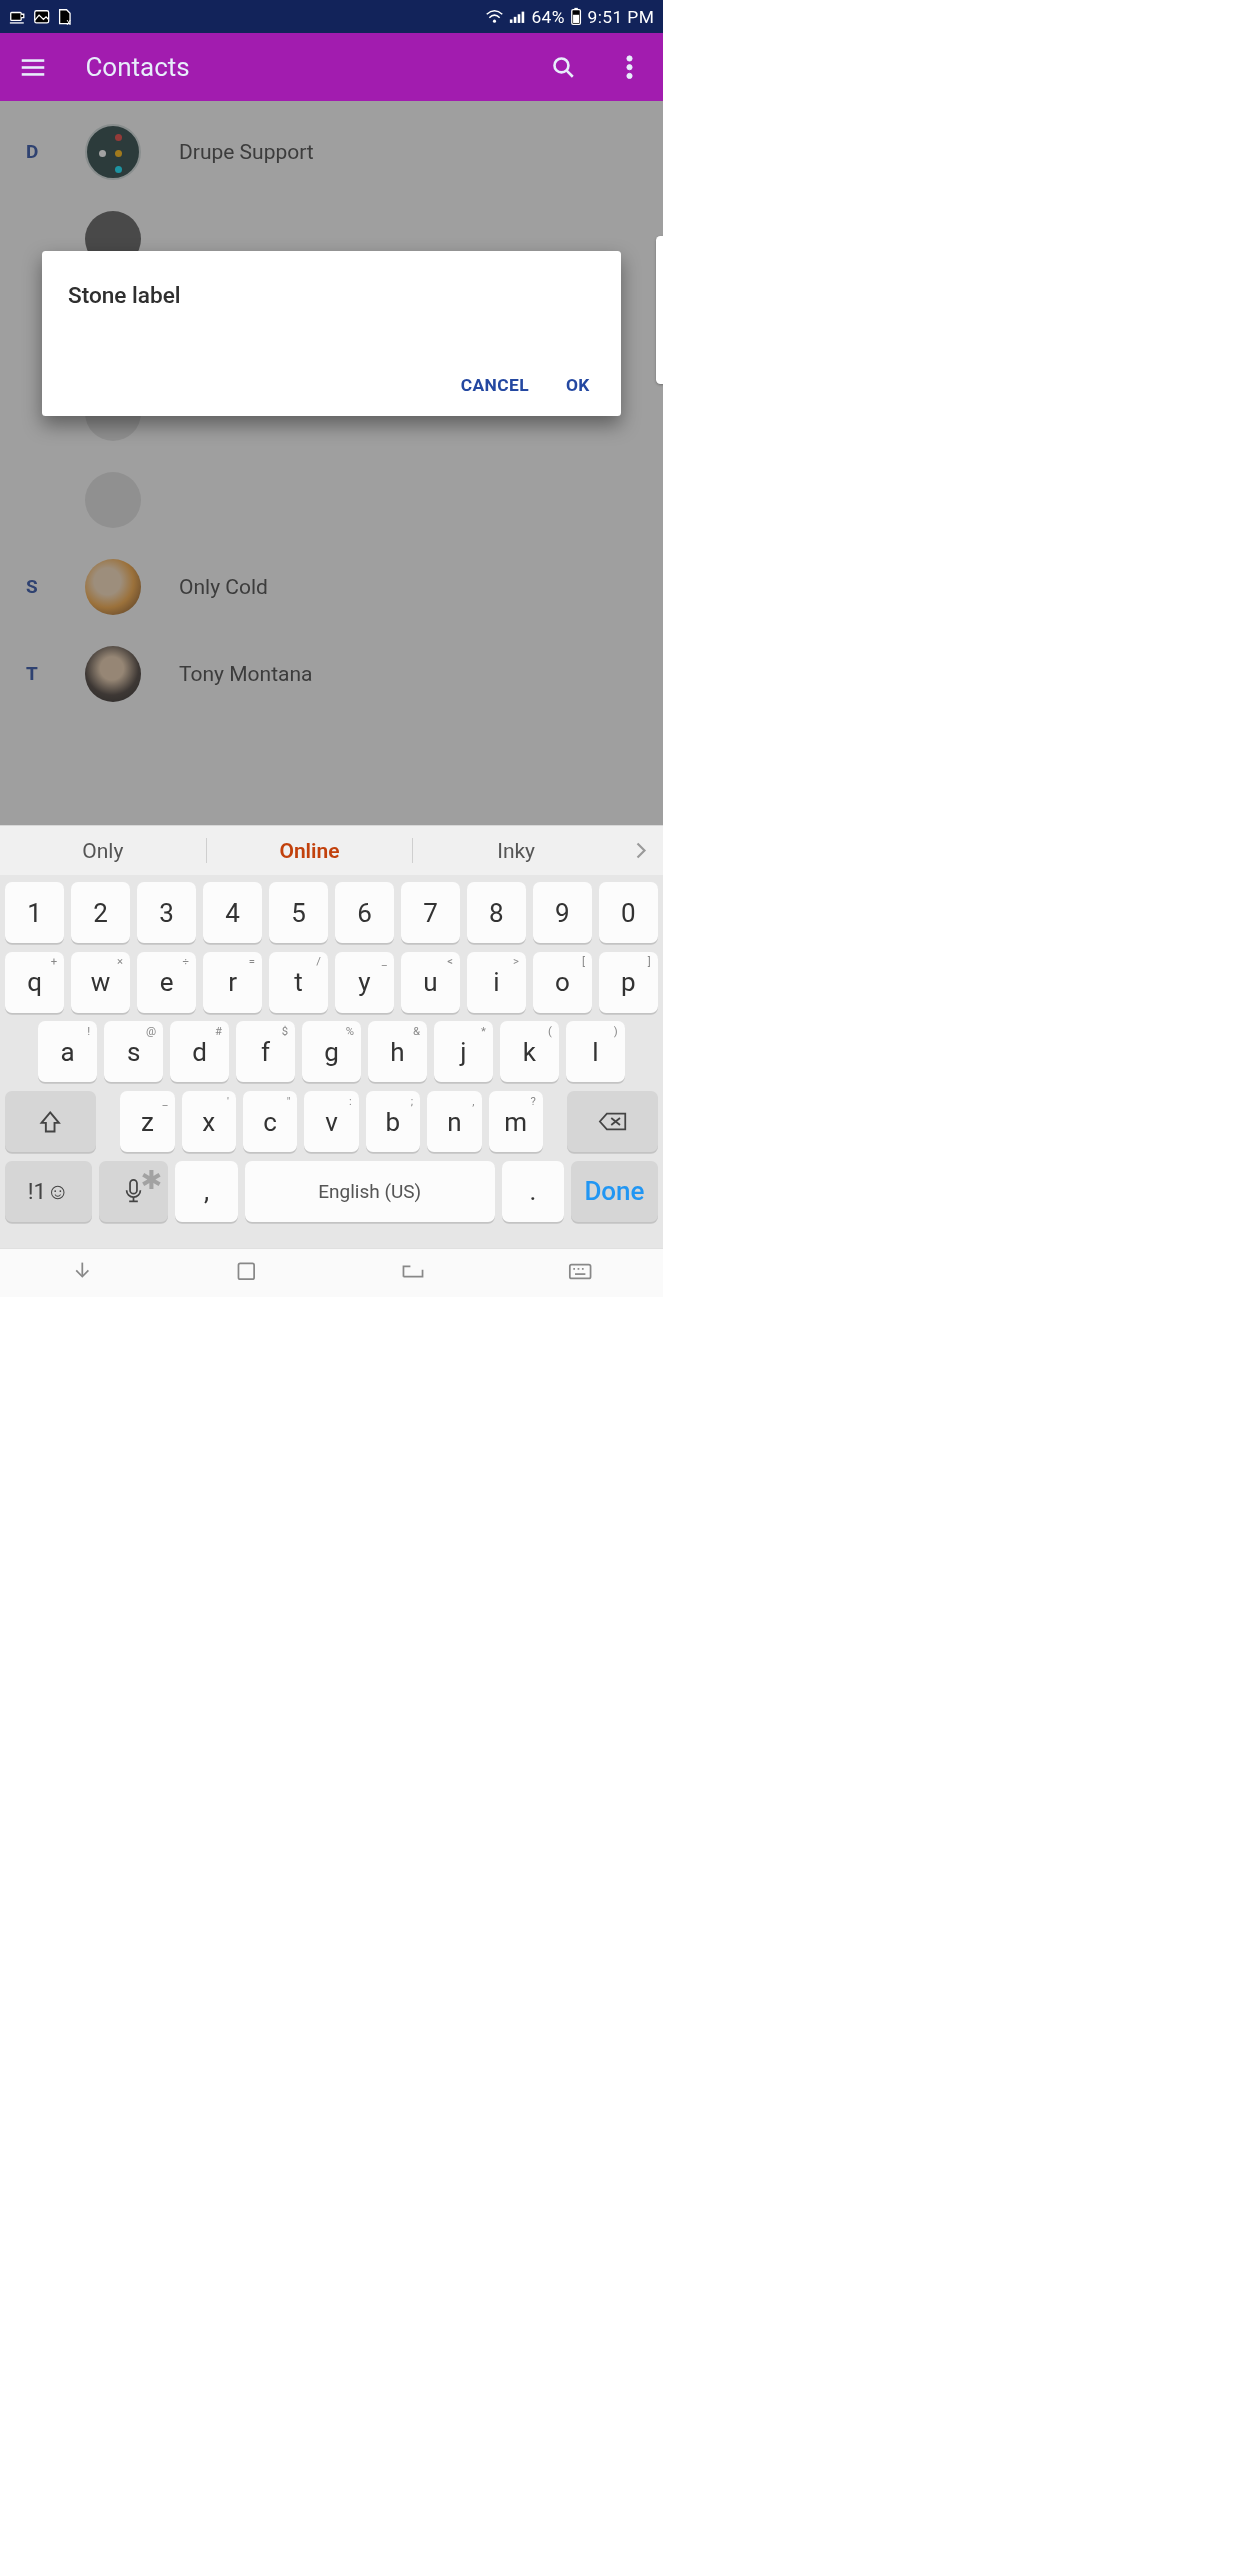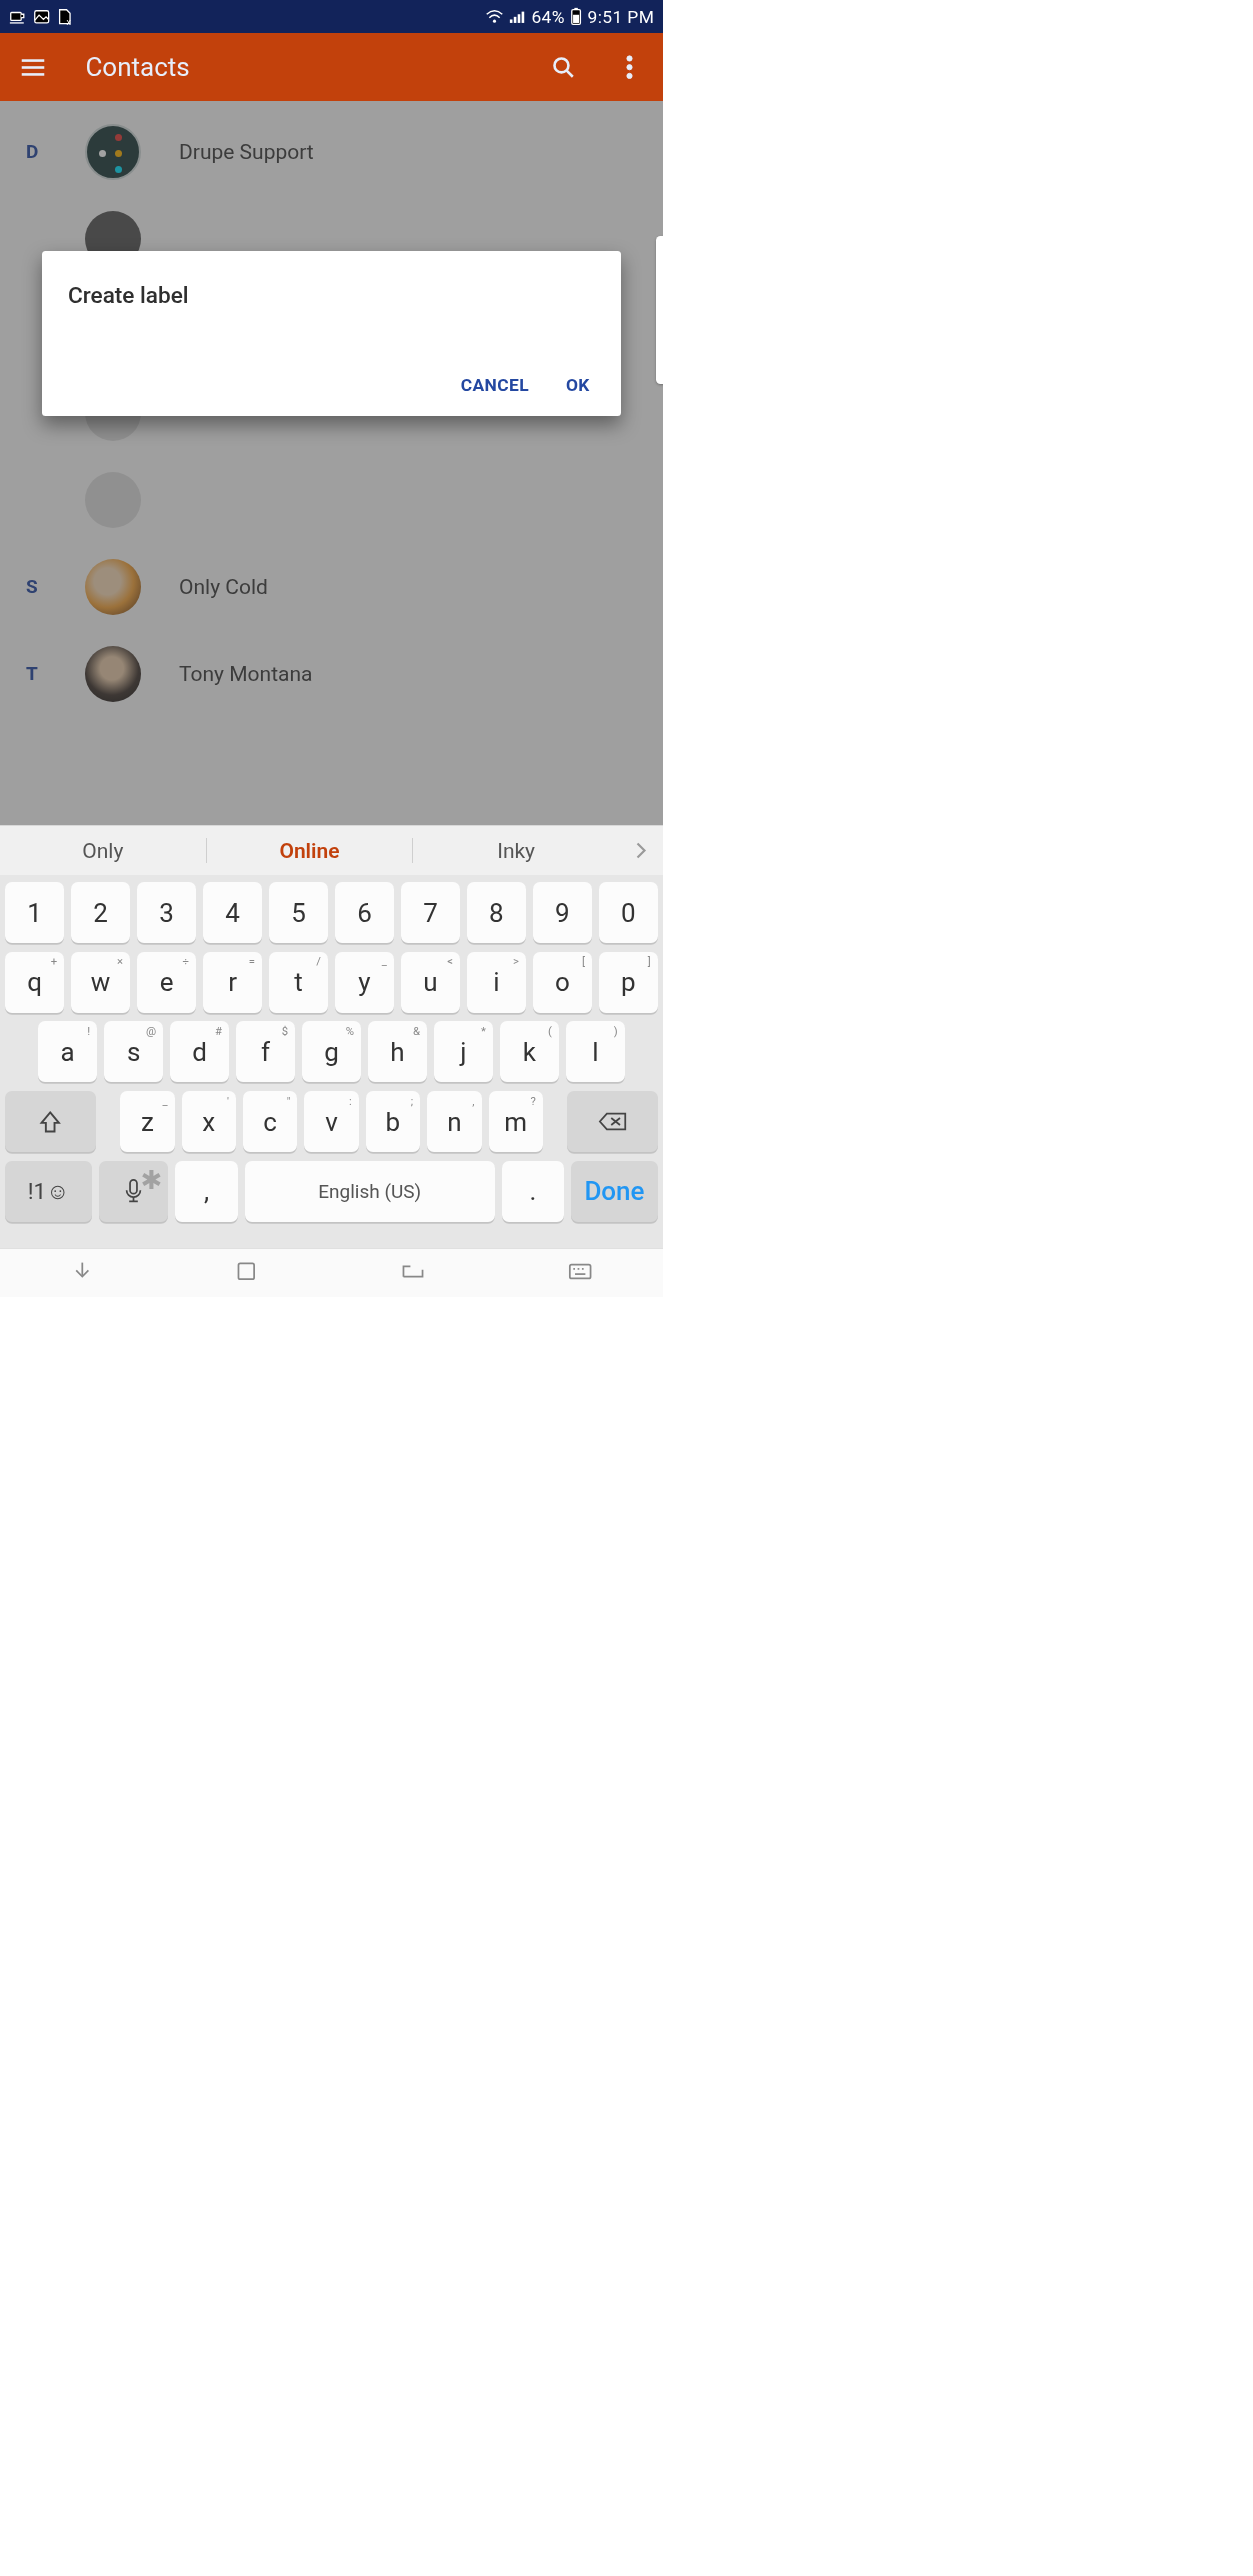--- a/index.html
+++ b/index.html
@@ -6,21 +6,21 @@
   html, body { width: 663px; height: 1363px; font-family: Roboto, Arial, sans-serif; overflow: hidden; background:#fff; }
   .screen { width:663px; height:1363px; position:relative; }
 
   
   .statusbar { height:33px; background:#12235a; display:flex; align-items:center; justify-content:space-between; padding:0 8.7px; color:#fff; font-size:17.4px; letter-spacing:0.4px; }
   .sb-left { display:flex; gap:7px; align-items:center; }
   .sb-right { display:flex; gap:5.2px; align-items:center; }
   .sb-icon svg { display:block; }
 
   
-  .appbar { height:68px; background:#c2410c; display:flex; align-items:center; padding:0 15.7px; gap:26px; }
+  .appbar { height:68px; background:#a21caf; display:flex; align-items:center; padding:0 15.7px; gap:26px; }
   .appbar .title { color:#e7eefb; font-size:26px; font-weight:400; flex:1; margin-left:8.7px; }
   .appbar .iconbtn { width:35px; height:35px; display:flex; align-items:center; justify-content:center; }
   .appbar svg { stroke:#e7eefb; fill:none; }
 
   
   .content-area { position:relative; height:724px;  background:#fafafa; }
   .contact-list { position:absolute; inset:0; overflow:hidden; }
   .contact-row { display:flex; align-items:center; height:87px; padding-left:26px; gap:38px; }
   .index-letter { width:21px; color:#2448a1; font-weight:700; font-size:19px; }
   .avatar { width:56px; height:56px; border-radius:50%; display:flex; align-items:center; justify-content:center; background:#ddd; color:#666; font-weight:700; overflow:hidden; }
@@ -186,21 +186,21 @@
       <div class="contact-row">
         <div class="index-letter">T</div>
         <div class="avatar tony"></div>
         <div class="contact-name">Tony Montana</div>
       </div>
     </div>
     <div class="scrim"></div>
     <div class="scrollhint"></div>
 
     <div class="dialog">
-      <div class="dialog-title">Create label</div>
+      <div class="dialog-title">Stone label</div>
       <div class="dialog-actions">
         <div class="dialog-btn">CANCEL</div>
         <div class="dialog-btn">OK</div>
       </div>
     </div>
   </div>
 
   <div class="suggestbar">
     <div class="sugg">Only</div>
     <div class="sugg-divider"></div>

